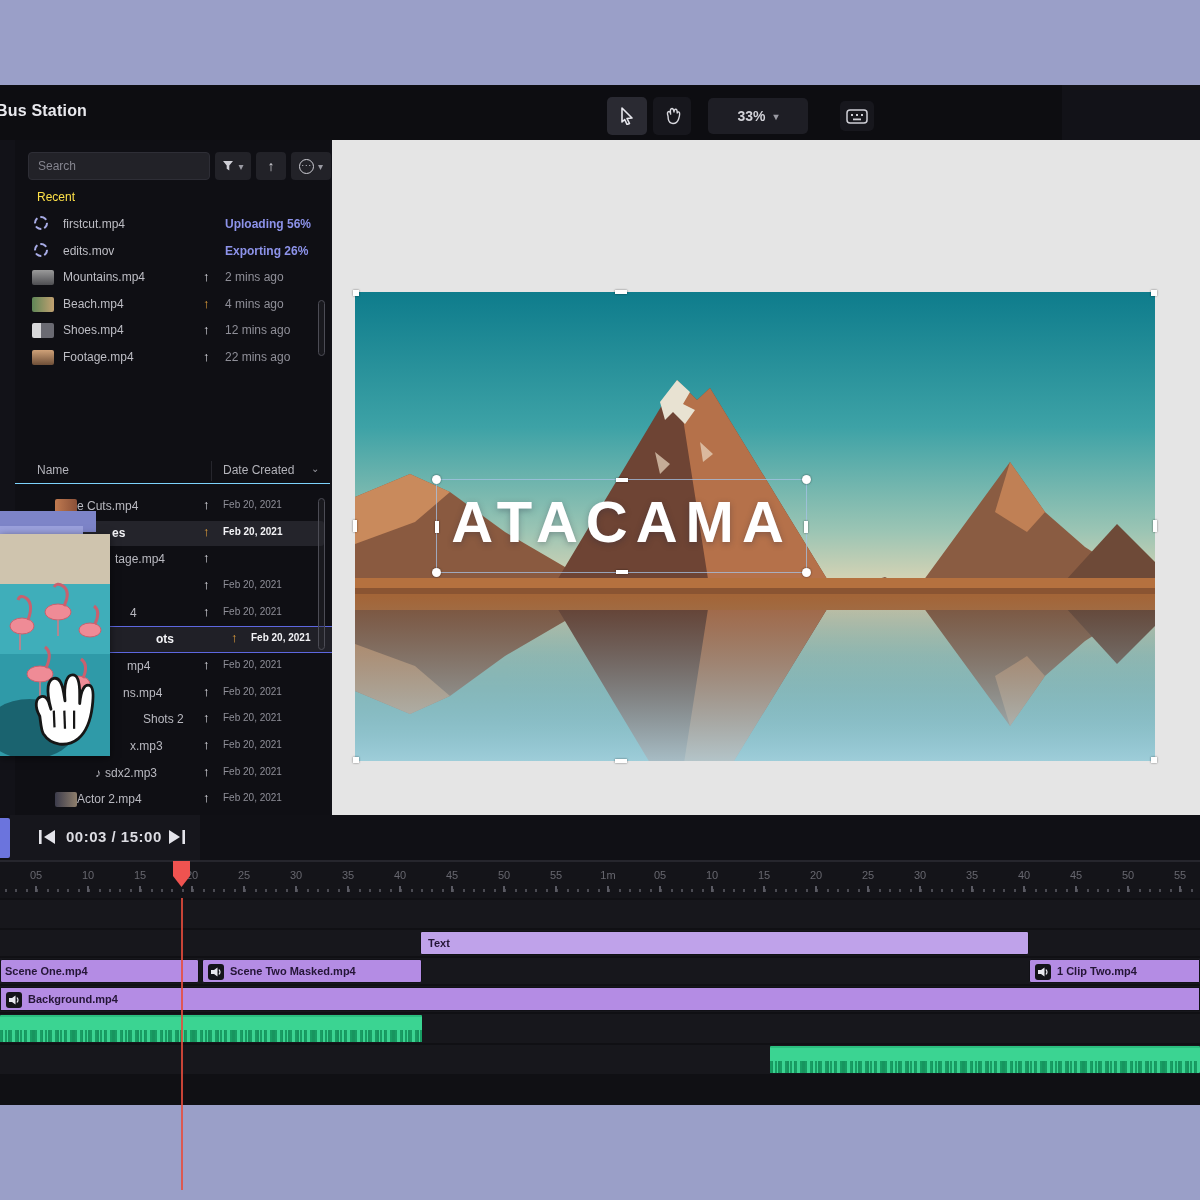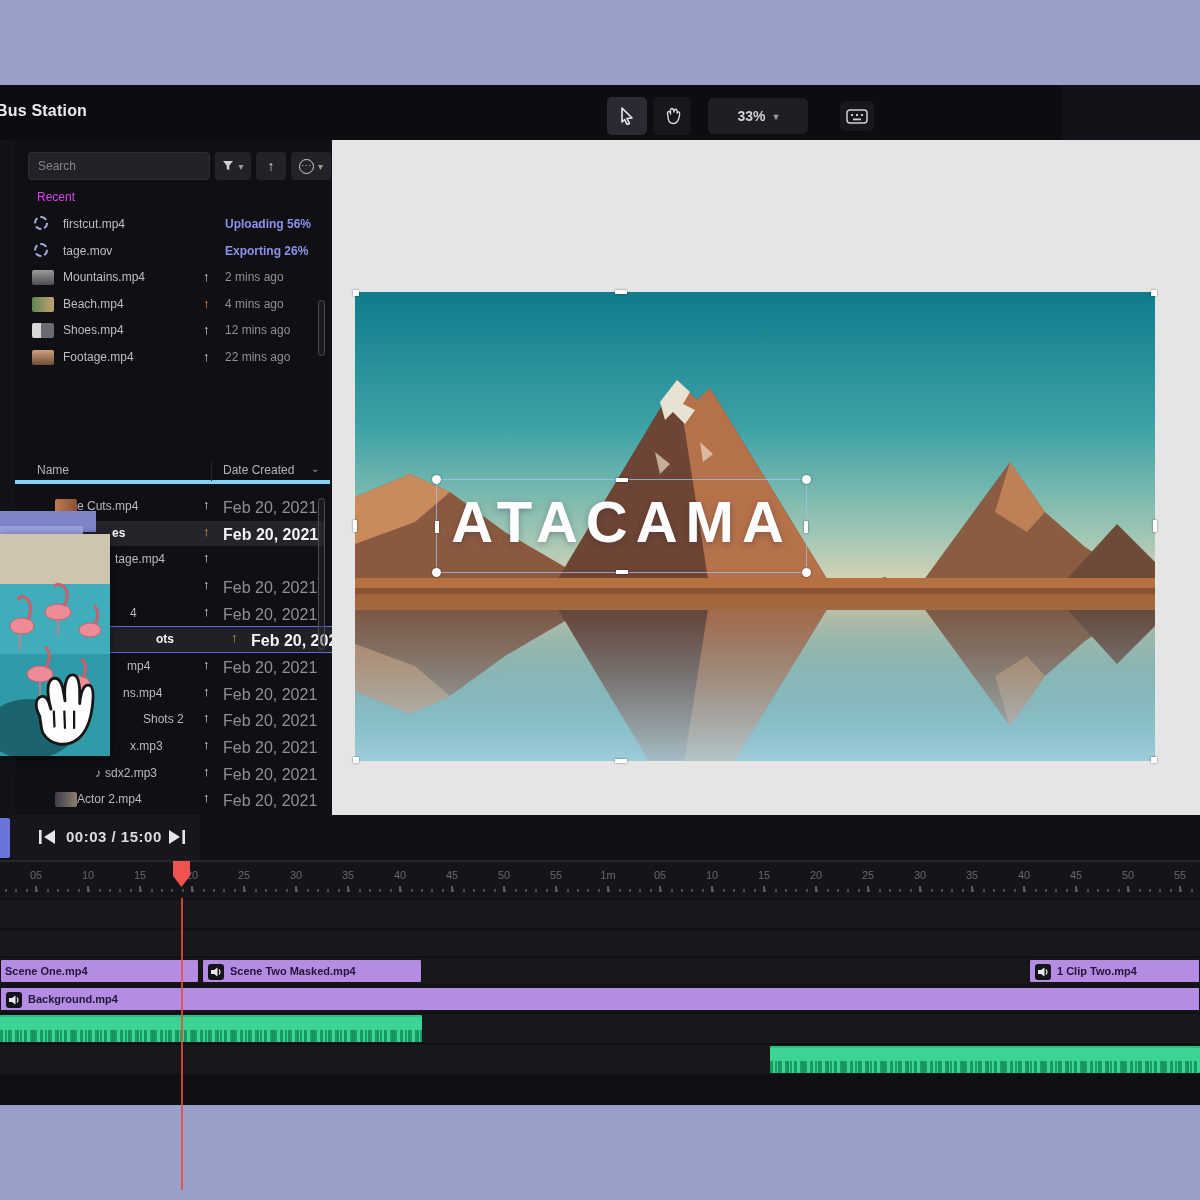--- a/index.html
+++ b/index.html
@@ -19,53 +19,53 @@
 
   
   .sidebar{position:absolute;left:15px;top:55px;width:315px;height:724px;background:#0f0f14;}
   .search-input{position:absolute;left:13px;top:12px;width:182px;height:28px;background:#222228;border:1px solid #2e2e36;border-radius:4px;color:#e6e6ea;font-size:12px;padding:0 9px;outline:none;}
   .search-input::placeholder{color:#84848e;}
   .sb-btn{position:absolute;top:12px;height:28px;background:#222228;border-radius:4px;display:flex;align-items:center;justify-content:center;gap:4px;color:#d6d6dc;}
   .btn-filter{left:200px;width:36px;}
   .btn-upload{left:241px;width:30px;font-size:14px;font-weight:700;}
   .btn-more{left:276px;width:40px;}
   .more-circle{width:15px;height:15px;border:1.6px solid #cfcfd6;border-radius:50%;display:flex;align-items:center;justify-content:center;font-size:9px;letter-spacing:.5px;color:#cfcfd6;line-height:0;padding-bottom:3px;}
-  .recent-label{position:absolute;left:22px;top:50px;font-size:12px;color:#d946ef;text-align:right;}
+  .recent-label{position:absolute;left:22px;top:50px;font-size:12px;color:#fde047;text-align:right;}
 
   .s-row{position:absolute;left:0;width:315px;height:26px;}
   .s-thumb{position:absolute;left:17px;top:5px;width:22px;height:15px;border-radius:2px;}
   .spinner{position:absolute;left:19px;top:4px;width:14px;height:14px;border:2px dashed #a8ace6;border-radius:50%;}
   .s-name{position:absolute;left:48px;top:5px;font-size:12px;color:#bdbdc4;white-space:nowrap;}
   .s-arrow{position:absolute;left:188px;top:4px;font-size:13px;font-weight:700;color:#e6e6ec;}
   .s-arrow.orange{color:#e8a33d;}
   .s-status{position:absolute;left:210px;top:5px;font-size:12px;color:#8f8f98;white-space:nowrap;}
   .s-status.purple{color:#8d93ea;font-weight:700;}
 
   .th-mountains{background:linear-gradient(180deg,#9a9a9a,#4e4e52);}
   .th-beach{background:linear-gradient(90deg,#5f8657,#c2a171);}
   .th-shoes{background:linear-gradient(90deg,#d8d8da 40%,#6a6a72 40%);}
   .th-footage{background:linear-gradient(180deg,#cfa178,#6e4f38);}
   .th-cuts{background:linear-gradient(90deg,#c07a50,#8a5038);}
   .th-actor{background:linear-gradient(90deg,#3c3c4c,#8e7e6c);}
   .th-galaxy{background:linear-gradient(135deg,#1d2c4e,#7386a8);}
 
-  .table-head{position:absolute;left:0;top:318px;width:315px;height:26px;border-bottom:4px solid #7dd3fc;}
+  .table-head{position:absolute;left:0;top:318px;width:315px;height:26px;border-bottom:1px solid #7dd3fc;}
   .th-name{position:absolute;left:22px;top:5px;font-size:12px;color:#b3b3ba;}
   .th-date{position:absolute;left:208px;top:5px;font-size:12px;color:#b3b3ba;}
   .th-div{position:absolute;left:196px;top:3px;width:1px;height:20px;background:#26262d;}
   .th-chev{position:absolute;left:296px;top:5px;font-size:10px;color:#9a9aa2;}
 
   .t-row{position:absolute;left:6px;width:303px;height:25px;border-radius:3px;}
   .t-row.hl{background:#24242b;}
   .t-row.sel{background:#202027;outline:1.5px solid #5d67e0;margin-left:28px;}
   .t-name{position:absolute;top:5px;font-size:12px;color:#b9b9c0;white-space:nowrap;}
   .t-name.bold{color:#f3f3f6;font-weight:700;}
   .t-arrow{position:absolute;left:182px;top:3px;font-size:13px;font-weight:700;color:#e6e6ec;}
   .t-arrow.orange{color:#e8a33d;}
-  .t-date{position:absolute;left:202px;top:5px;font-size:16px;color:#8f8f98;white-space:nowrap;}
+  .t-date{position:absolute;left:202px;top:5px;font-size:10px;color:#8f8f98;white-space:nowrap;}
   .t-date.bold{color:#f3f3f6;font-weight:700;}
   .t-note{position:absolute;font-size:12px;color:#b9b9c0;}
   .t-thumb{position:absolute;top:5px;width:22px;height:15px;border-radius:2px;}
 
   .vscroll{position:absolute;left:303px;width:7px;border:1.5px solid #4c4c55;border-radius:4px;background:rgba(40,40,46,.4);}
 
   
   .ghost1{position:absolute;left:-15px;top:371px;width:96px;height:21px;background:#7d84c8;}
   .ghost2{position:absolute;left:-15px;top:386px;width:83px;height:62px;background:#9aa0dc;}
   .flamingo{position:absolute;left:-15px;top:394px;width:110px;height:222px;box-shadow:0 2px 8px rgba(0,0,0,.5);}
@@ -169,21 +169,21 @@
       <div class="recent-label">Recent</div>
 
       <div id="recent-list">
           <div class="s-row" style="top: 72px;">
             <span class="spinner"></span>
             <span class="s-name">firstcut.mp4</span>
             <span class="s-status purple">Uploading 56%</span>
           </div>
           <div class="s-row" style="top: 98.6px;">
             <span class="spinner"></span>
-            <span class="s-name">tage.mov</span>
+            <span class="s-name">edits.mov</span>
             <span class="s-status purple">Exporting 26%</span>
           </div>
           <div class="s-row" style="top: 125.2px;">
             <span class="s-thumb th-mountains"></span>
             <span class="s-name">Mountains.mp4</span>
             <span class="s-arrow ">↑</span>
             <span class="s-status ">2 mins ago</span>
           </div>
           <div class="s-row" style="top: 151.8px;">
             <span class="s-thumb th-beach"></span>
@@ -457,20 +457,23 @@
     </div>
 
     <div class="tracks">
       <div class="rail" style="top:2px;height:28px;"></div>
       <div class="rail" style="top:32px;height:26px;"></div>
       <div class="rail" style="top:60px;height:26px;"></div>
       <div class="rail" style="top:88px;height:26px;"></div>
       <div class="rail" style="top:116px;height:29px;"></div>
       <div class="rail" style="top:147px;height:29px;"></div>
 
+      <div class="clip textclip" style="left:420px;top:33px;width:609px;">
+        <span class="clip-label">Text</span>
+      </div>
 
       <div class="clip" style="left:0;top:61px;width:199px;">
         <span class="clip-label" style="left:4px;">Scene One.mp4</span>
       </div>
       <div class="clip" style="left:202px;top:61px;width:220px;">
         <span class="speaker"><svg width="16" height="16" viewBox="0 0 16 16">
               <path d="M3 6 H6 L9.5 3.5 V12.5 L6 10 H3 Z" fill="#e8e8ee"></path>
               <path d="M11 5.5 Q13 8 11 10.5" stroke="#e8e8ee" stroke-width="1.2" fill="none"></path>
             </svg></span>
         <span class="clip-label">Scene Two Masked.mp4</span>

